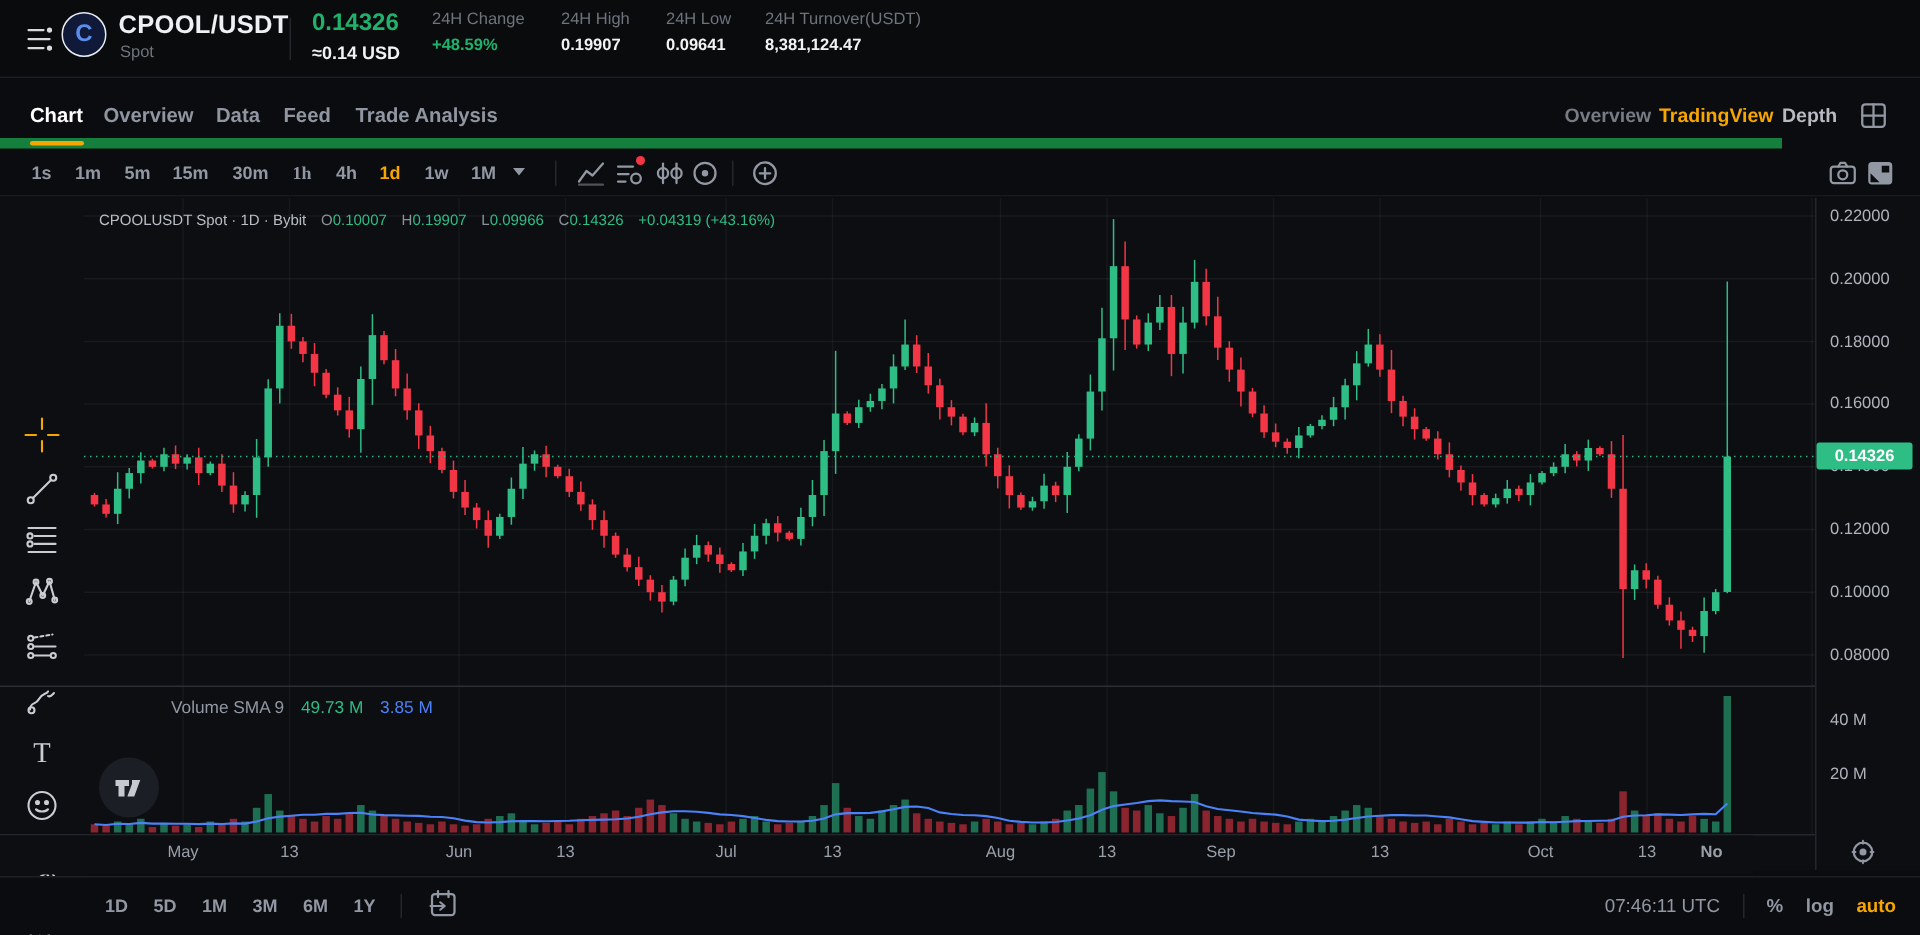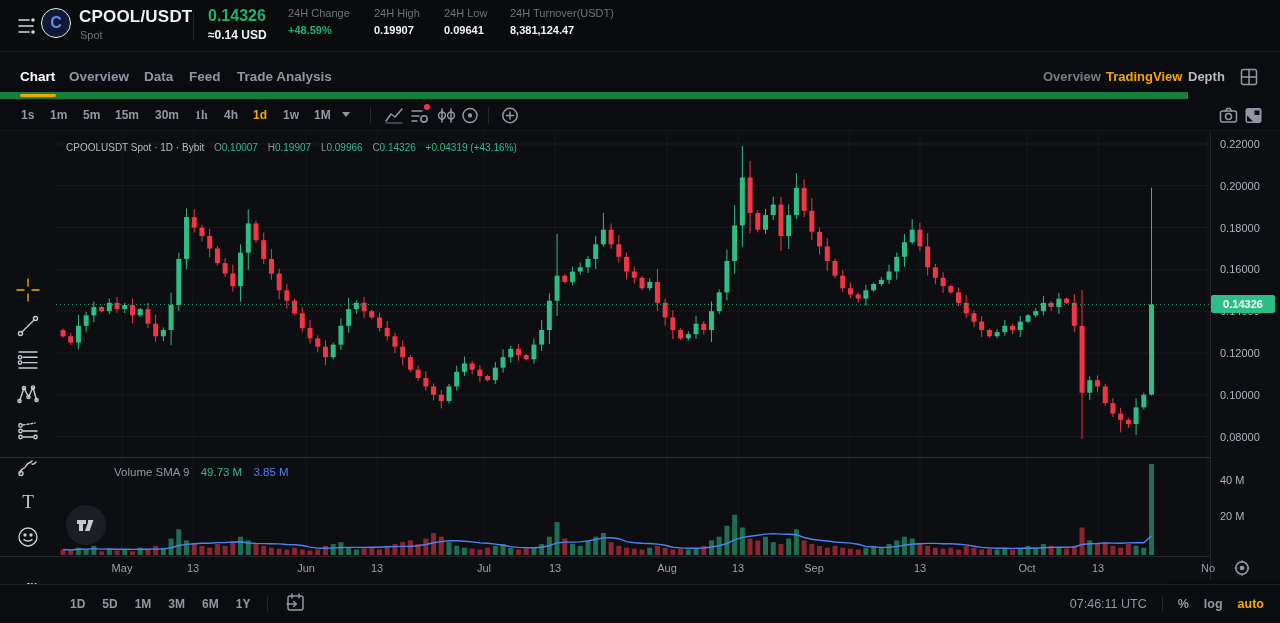--- a/index.html
+++ b/index.html
@@ -799,21 +799,21 @@
       <div class="ttick" style="left: 306px;">Jun</div>
       <div class="ttick" style="left: 377px;">13</div>
       <div class="ttick" style="left: 484px;">Jul</div>
       <div class="ttick" style="left: 555px;">13</div>
       <div class="ttick" style="left: 667px;">Aug</div>
       <div class="ttick" style="left: 738px;">13</div>
       <div class="ttick" style="left: 814px;">Sep</div>
       <div class="ttick" style="left: 920px;">13</div>
       <div class="ttick" style="left: 1027px;">Oct</div>
       <div class="ttick" style="left: 1098px;">13</div>
-      <div class="ttick" style="left: 1208px;">No</div>
+      <div class="ttick" style="left: 1141px; font-weight: bold;">No</div>
     </div>
   <span class="ax-gear">
     <svg class="icn" width="18" height="18">
         <circle cx="9" cy="9" r="6.2"></circle>
         <circle cx="9" cy="9" r="1.6" fill="#9298a3"></circle>
         <path d="M9 1.5 v2 M9 14.5 v2 M2 9 h2 M14 9 h2" stroke-width="1.2"></path>
       </svg>
   </span>
 
   <div class="bbar">

